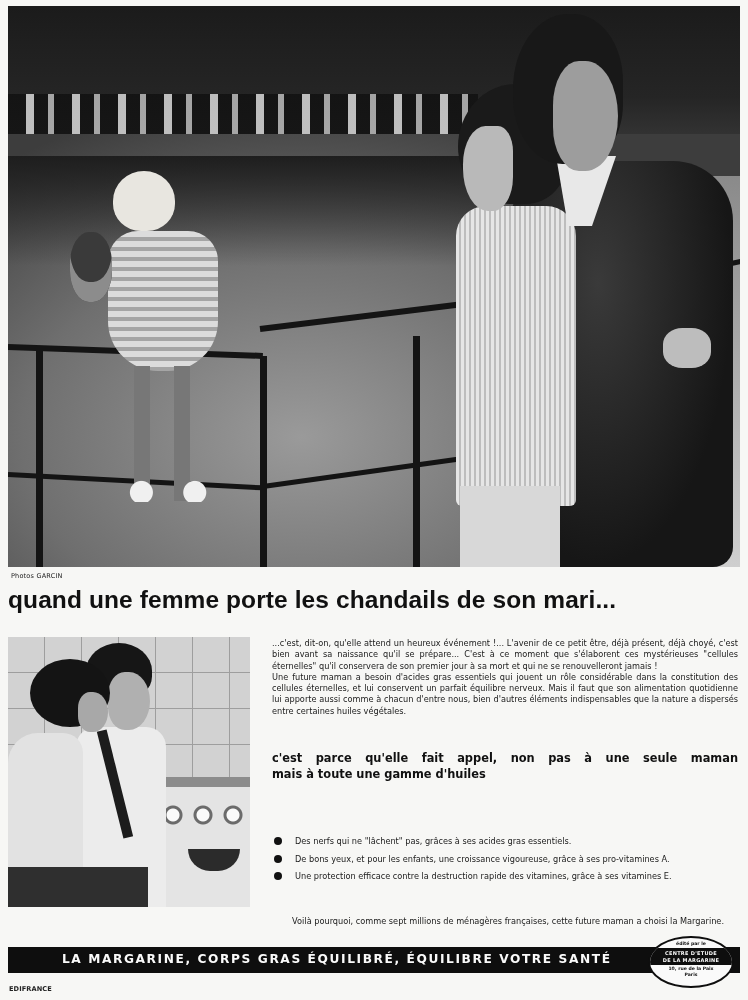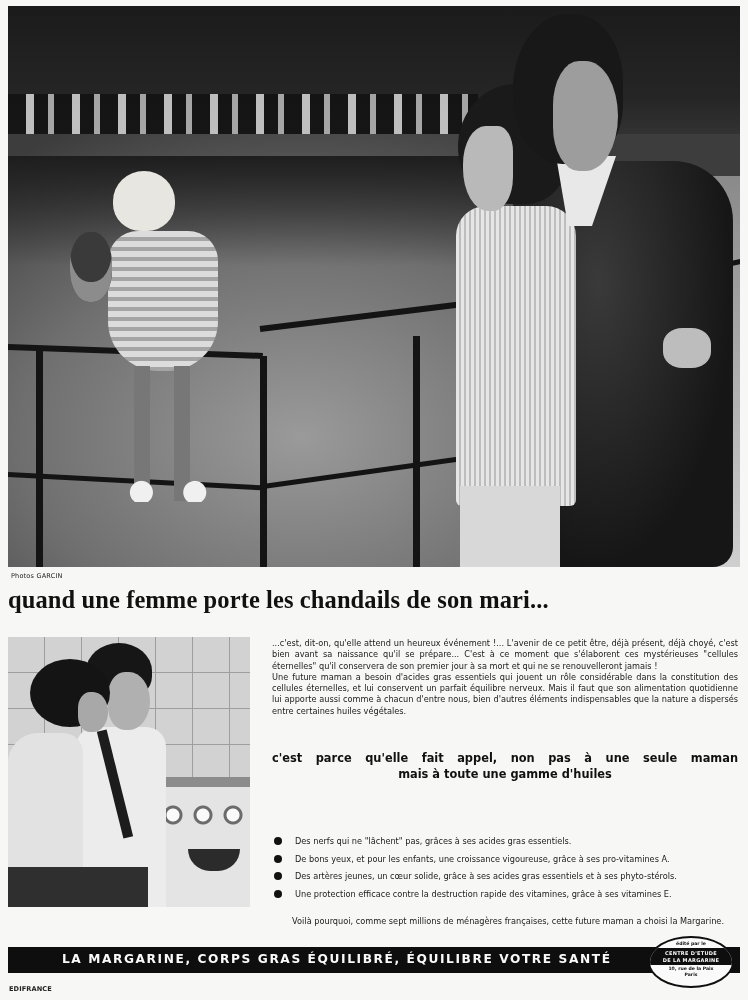--- a/index.html
+++ b/index.html
@@ -78,21 +78,21 @@
     }
     .man-hand { position: absolute; left: 655px; top: 322px; width: 48px; height: 40px; border-radius: 40%; background: #bdbdbd; }
 
     
     .credit {
       position: absolute; left: 11px; top: 572px;
       font-size: 6.5px; font-weight: normal; letter-spacing: .2px; color: #222;
     }
     .headline {
       position: absolute; left: 8px; top: 586px; width: 740px;
-      font-family: Liberation Serif, serif; font-weight: bold;
+      font-family: Liberation Sans, sans-serif; font-weight: bold;
       font-size: 24.5px; letter-spacing: .1px; color: #111; white-space: nowrap;
     }
 
     
     .kitchen {
       position: absolute; left: 8px; top: 637px; width: 242px; height: 270px;
       background:
         linear-gradient(90deg, transparent 0 97%, #9e9e9e 97%) 0 0/37px 100%,
         linear-gradient(180deg, transparent 0 96%, #9e9e9e 96%) 0 0/100% 36px,
         #d2d2d2;
@@ -115,21 +115,21 @@
     .body-copy {
       position: absolute; left: 272px; top: 638px; width: 466px;
       font-size: 8.2px; line-height: 11.3px; text-align: justify; color: #1a1a1a;
     }
     .body-copy p { margin: 0; }
     .callout {
       position: absolute; left: 272px; top: 750px; width: 466px;
       font-weight: bold; font-size: 11.4px; line-height: 16.3px; color: #111;
     }
     .callout .line1 { text-align: justify; text-align-last: justify; }
-    .callout .line2 { text-align: center; }
+    .callout .line2 { }
     .callout .line3 { text-align: justify; }
 
     .benefits { position: absolute; left: 274px; top: 836px; width: 466px; list-style: none; }
     .benefits li {
       position: relative; padding-left: 21px;
       font-size: 8.2px; line-height: 11px; height: 17.5px; color: #1a1a1a;
     }
     .benefits li .bullet {
       position: absolute; left: 0; top: 1px; width: 8px; height: 8px; border-radius: 50%; background: #111;
     }
@@ -234,24 +234,20 @@
   <li>
     <span class="bullet"></span>
     <span>Des nerfs qui ne "lâchent" pas, grâces à ses acides gras essentiels.</span>
   </li>
   <li>
     <span class="bullet"></span>
     <span>De bons yeux, et pour les enfants, une croissance vigoureuse, grâce à ses pro-vitamines A.</span>
   </li>
   <li>
     <span class="bullet"></span>
-    <span>Des artères jeunes, un cœur solide, grâce à ses acides gras essentiels et à ses phyto-stérols.</span>
-  </li>
-  <li>
-    <span class="bullet"></span>
     <span>Une protection efficace contre la destruction rapide des vitamines, grâce à ses vitamines E.</span>
   </li>
 </ul>
 
 <div class="closing">Voilà pourquoi, comme sept millions de ménagères françaises, cette future maman a choisi la Margarine.</div>
 
 <div class="banner"></div>
 <div class="banner-text">LA MARGARINE, CORPS GRAS ÉQUILIBRÉ, ÉQUILIBRE VOTRE SANTÉ</div>
 
 <div class="seal">

